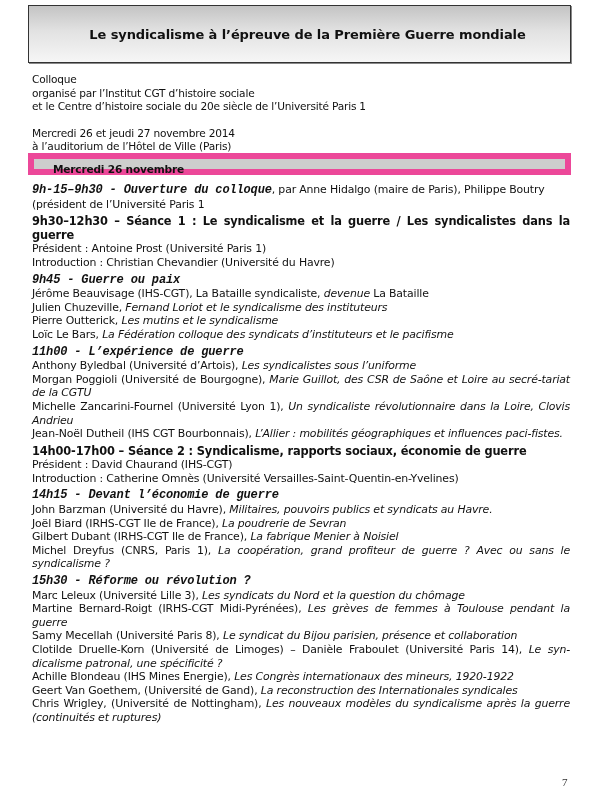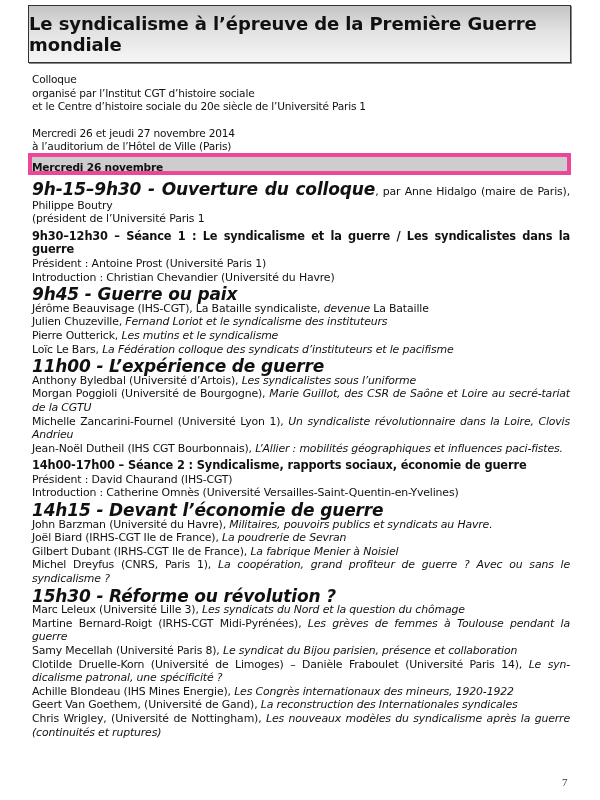--- a/index.html
+++ b/index.html
@@ -3,32 +3,32 @@
 <meta charset="utf-8">
 <style>
   html, body { margin: 0; padding: 0; background: #ffffff; }
   body { width: 600px; height: 800px; position: relative; overflow: hidden;
          font-family: "DejaVu Sans", sans-serif; color: #111; }
   .page { position: absolute; left: 0; top: 0; width: 600px; height: 800px; }
   .title-box { position: absolute; left: 28px; top: 5px; width: 543px; height: 58px;
     border: 1px solid #333; box-sizing: border-box;
     background: linear-gradient(to bottom, #c4c4c4 0%, #e2e2e2 45%, #f6f6f6 100%);
     box-shadow: 1px 1px 0 #888; display: flex; align-items: center; justify-content: center; }
-  .title-box span { font-weight: bold; font-size: 18px; letter-spacing: -0.1px; }
+  .title-box span { font-weight: bold; font-size: 13px; letter-spacing: -0.1px; margin-left: 16px; }
   .intro { position: absolute; left: 32px; top: 73px; font-weight: normal; font-size: 10.6px;
     line-height: 13.5px; letter-spacing: -0.2px; }
   .intro .gap { height: 13px; }
   .day-band { position: absolute; left: 28px; top: 153px; width: 543px; height: 22px;
-    box-sizing: border-box; border: 4px solid #ec4899; background: #cdcdcd;
-    font-weight: bold; font-size: 10.6px; padding-left: 0; line-height: 20px; letter-spacing: -0.2px; }
+    box-sizing: border-box; border: 6px solid #ec4899; background: #cdcdcd;
+    font-weight: bold; font-size: 10.6px; padding-left: 19px; line-height: 20px; letter-spacing: -0.2px; }
   .program { position: absolute; left: 32px; top: 183px; width: 538px; font-size: 10.9px;
     line-height: 13.6px; letter-spacing: -0.15px; }
   .program p { margin: 0; text-align: justify; }
   .block { margin-bottom: 4px; }
-  .head-it { font-weight: bold; font-style: italic; font-size: 17px; }
+  .head-it { font-weight: bold; font-style: italic; font-size: 12px; font-family: Liberation Mono, monospace; }
   .head-b { font-weight: bold; font-size: 11.4px; text-align: justify; }
   .it { font-style: italic; }
   .pnum { position: absolute; left: 562px; top: 776px; font-family: "Liberation Serif", serif;
     font-size: 11px; color: #333; }
 </style>
 </head>
 <body>
 
 <div class="page">
 

